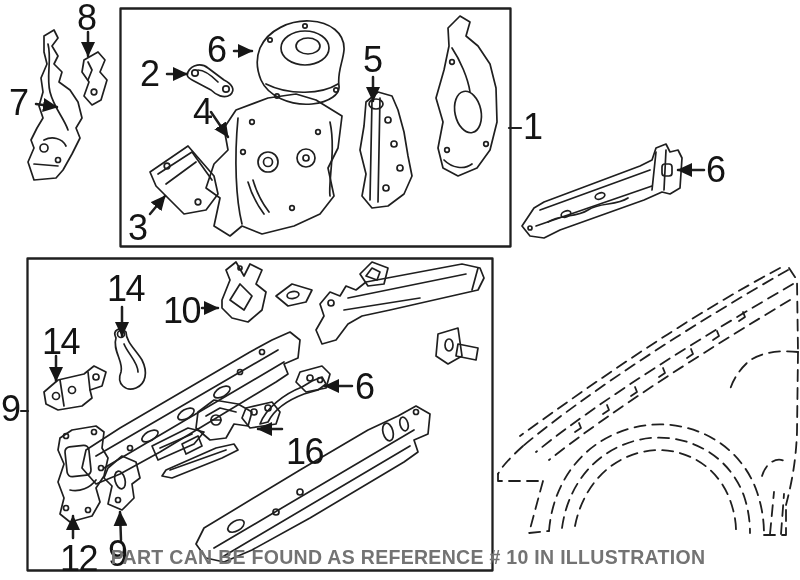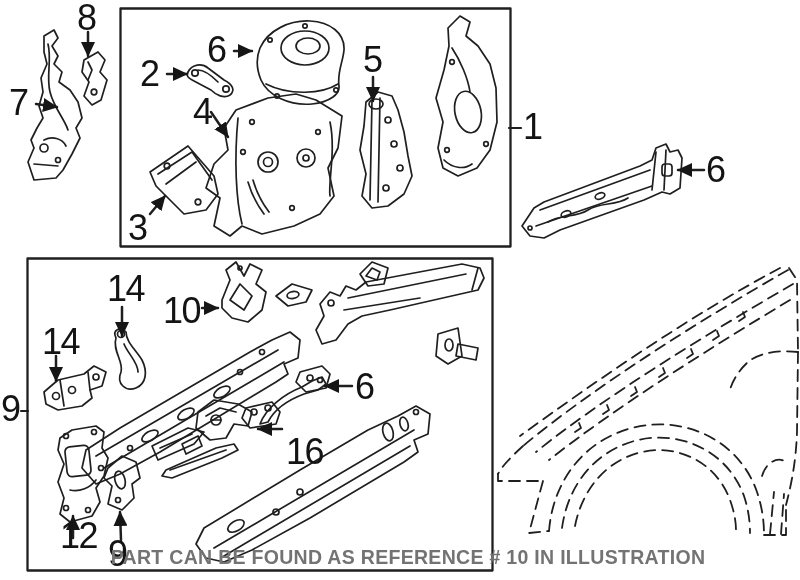--- a/index.html
+++ b/index.html
@@ -325,18 +325,18 @@
   <div class="callout" style="left:128px;top:210px">3</div>
   <div class="callout" style="left:363px;top:42px">5</div>
   <div class="callout" style="left:523px;top:109px">1</div>
   <div class="callout" style="left:706px;top:152px">6</div>
   <div class="callout" style="left:1px;top:391px">9</div>
   <div class="callout" style="left:42px;top:324px">14</div>
   <div class="callout" style="left:107px;top:271px">14</div>
   <div class="callout" style="left:163px;top:293px">10</div>
   <div class="callout" style="left:355px;top:369px">6</div>
   <div class="callout" style="left:286px;top:434px">16</div>
-  <div class="callout" style="left:60px;top:518px">12</div>
+  <div class="callout" style="left:60px;top:541px">12</div>
   <div class="callout" style="left:108px;top:536px">9</div>
 
   <div class="note">PART CAN BE FOUND AS REFERENCE # 10 IN ILLUSTRATION</div>
 
 </div>
 
 </body></html>

